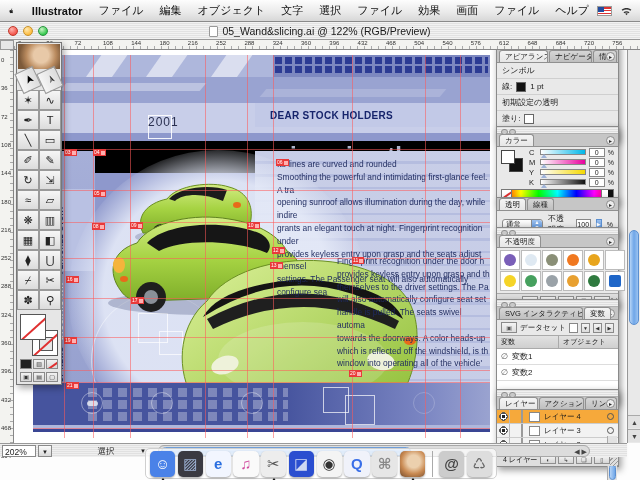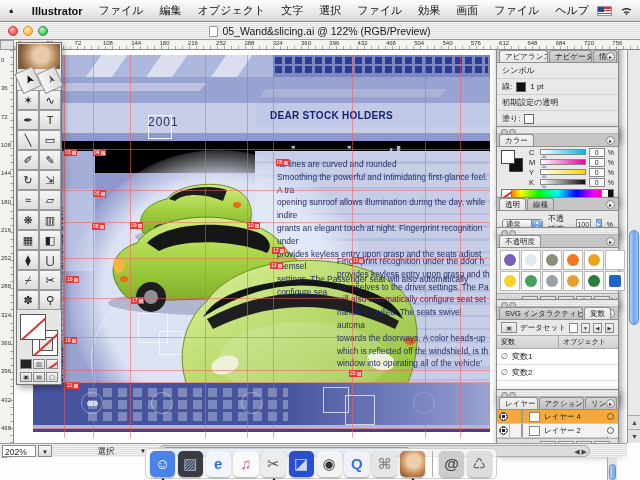--- a/index.html
+++ b/index.html
@@ -743,20 +743,29 @@
     <div style="position:relative">
       <div class="lrow sel" data-name="layer-row-4">
         <span class="eyebox" data-name="visibility-toggle">
             <span class="eye" data-name="eye-icon"></span>
           </span>
         <span class="lockbox" data-name="lock-toggle"></span>
         <span class="lthumb" data-name="layer-thumbnail"></span>
         <span class="lname">レイヤー 4</span>
         <span class="ltarget" data-name="layer-target-circle"></span>
       </div>
+      <div class="lrow" data-name="layer-row-3">
+        <span class="eyebox" data-name="visibility-toggle">
+            <span class="eye" data-name="eye-icon"></span>
+          </span>
+        <span class="lockbox" data-name="lock-toggle"></span>
+        <span class="lthumb" data-name="layer-thumbnail"></span>
+        <span class="lname">レイヤー 3</span>
+        <span class="ltarget" data-name="layer-target-circle"></span>
+      </div>
       <div class="lrow" data-name="layer-row-2">
         <span class="eyebox" data-name="visibility-toggle">
             <span class="eye" data-name="eye-icon"></span>
           </span>
         <span class="lockbox" data-name="lock-toggle"></span>
         <span class="lthumb" data-name="layer-thumbnail"></span>
         <span class="lname">レイヤー 2</span>
         <span class="ltarget" data-name="layer-target-circle"></span>
       </div>
       <div class="layerscroll" data-name="layers-scrollbar">

